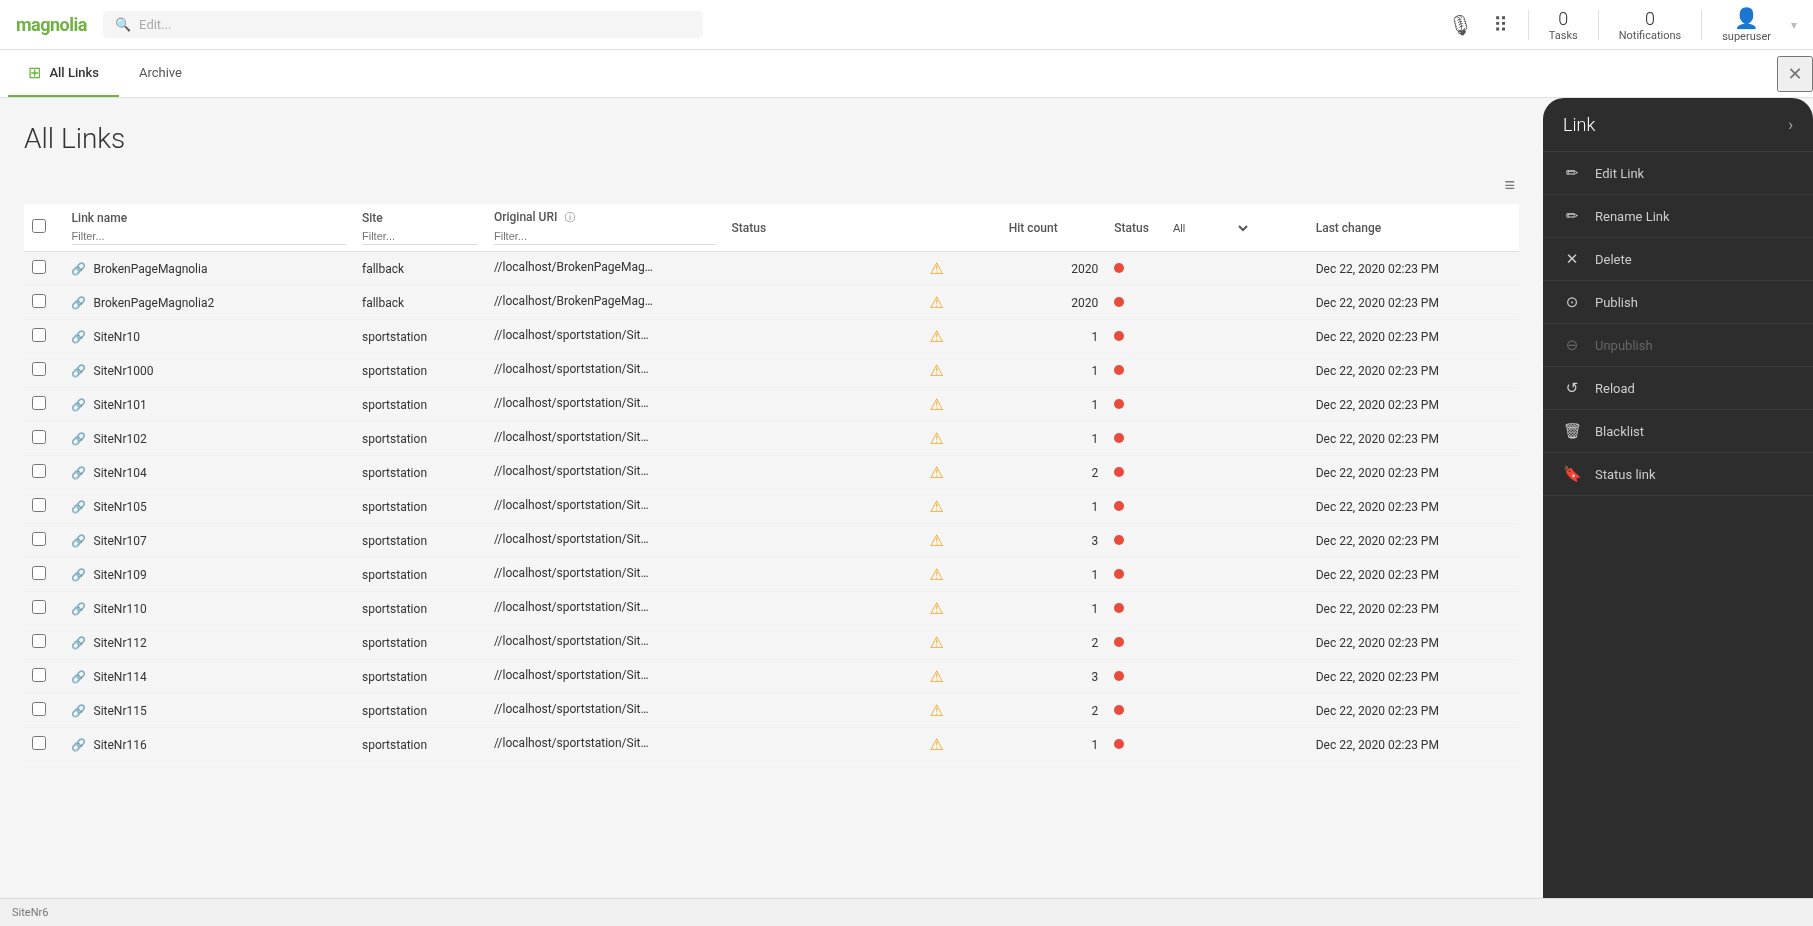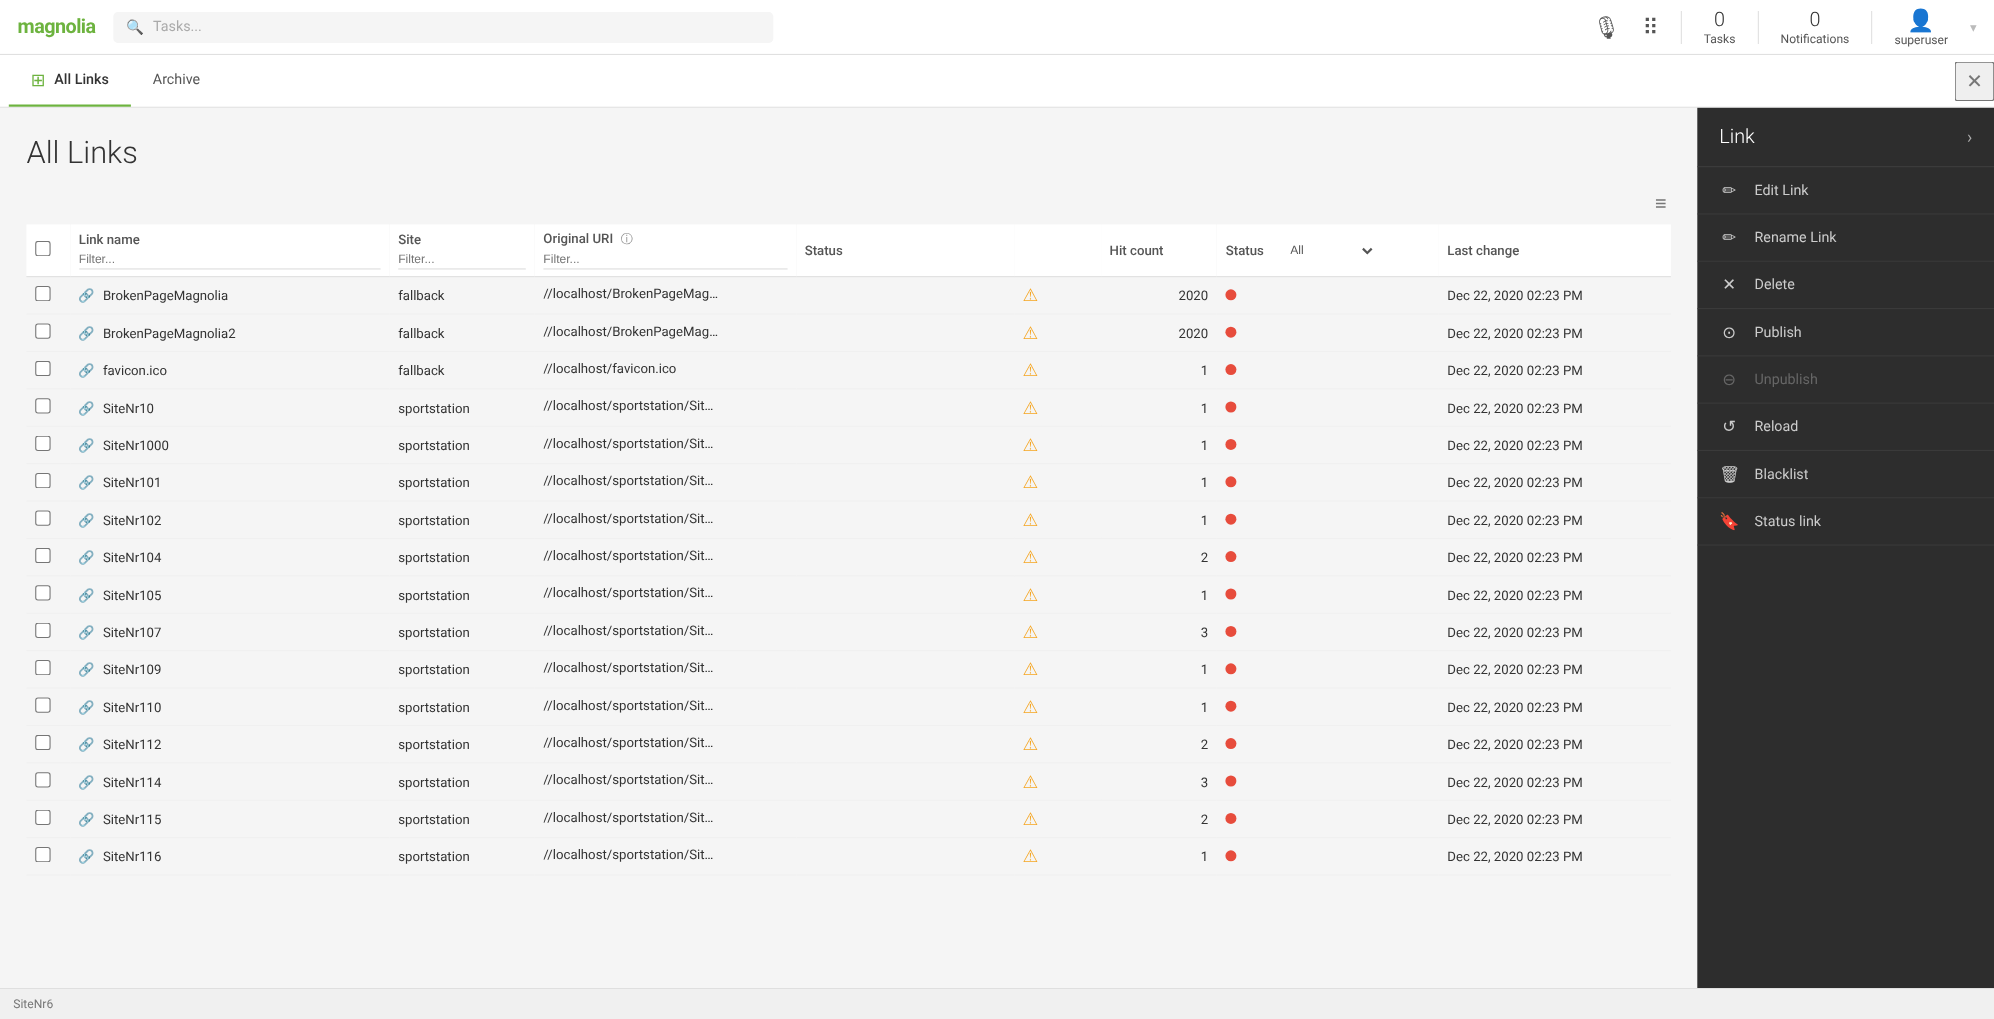--- a/index.html
+++ b/index.html
@@ -79,20 +79,21 @@
 
     .status-filter { display: flex; align-items: center; gap: 20px; }
     .status-label { font-weight: 500; font-size: 12px; }
     .status-select { border: none; background: transparent; font-size: 11px; color: #555; cursor: pointer; outline: none; }
 
     
     .context-panel {
       width: 270px; background: #2d2d2d; color: #fff;
       display: flex; flex-direction: column;
       overflow: hidden;
+      border-radius: 21px;
     }
     .panel-header {
       display: flex; align-items: center; justify-content: space-between;
       padding: 16px 20px; border-bottom: 1px solid #3d3d3d;
     }
     .panel-title { font-size: 18px; font-weight: 300; color: #fff; }
     .panel-arrow { color: #aaa; font-size: 16px; cursor: pointer; }
     .panel-menu { list-style: none; }
     .panel-menu-item {
       display: flex; align-items: center; gap: 14px;
@@ -113,21 +114,21 @@
 
     .uri-text { overflow: hidden; text-overflow: ellipsis; white-space: nowrap; max-width: 160px; display: inline-block; }
   </style>
 </head>
 <body>
 
 <div class="top-nav">
   <div class="logo">magnolia</div>
   <div class="search-bar">
     <span style="color:#aaa;">🔍</span>
-    <span style="color:#aaa;">Tasks...</span>
+    <span style="color:#aaa;">Edit...</span>
   </div>
   <div class="top-nav-right">
     <span style="font-size:20px;color:#555;cursor:pointer;">🎙</span>
     <span style="font-size:20px;color:#555;cursor:pointer;">⠿</span>
     <div class="nav-divider"></div>
     <div class="nav-item">
       <span class="count">0</span>
       <span>Tasks</span>
     </div>
     <div class="nav-divider"></div>
@@ -247,42 +248,20 @@
       <span class="status-dot "></span>
     </td>
     <td class="col-last">Dec 22, 2020 02:23 PM</td>
   </tr>
           <tr>
     <td class="col-checkbox">
       <input type="checkbox" class="checkbox" style="">
     </td>
     <td class="col-name">
       <span class="link-icon">🔗</span>
-      favicon.ico
-    </td>
-    <td class="col-site">fallback</td>
-    <td class="col-uri">
-      <span class="uri-text">//localhost/favicon.ico</span>
-    </td>
-    <td class="col-target"></td>
-    <td class="col-status-icon">
-      <span class="warn-icon">⚠</span>
-    </td>
-    <td class="col-hit hit-count">1</td>
-    <td class="col-status">
-      <span class="status-dot "></span>
-    </td>
-    <td class="col-last">Dec 22, 2020 02:23 PM</td>
-  </tr>
-          <tr>
-    <td class="col-checkbox">
-      <input type="checkbox" class="checkbox" style="">
-    </td>
-    <td class="col-name">
-      <span class="link-icon">🔗</span>
       SiteNr10
     </td>
     <td class="col-site">sportstation</td>
     <td class="col-uri">
       <span class="uri-text">//localhost/sportstation/SiteNr</span>
     </td>
     <td class="col-target"></td>
     <td class="col-status-icon">
       <span class="warn-icon">⚠</span>
     </td>

